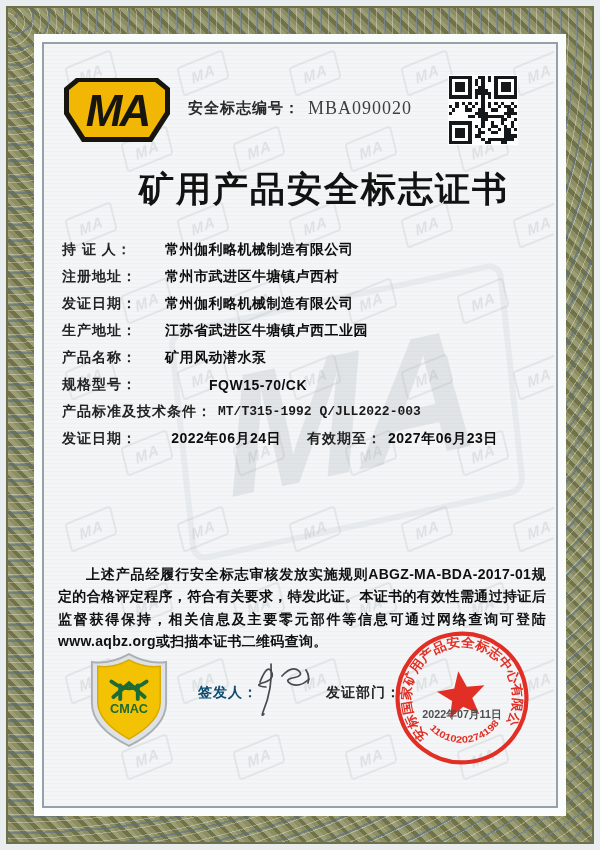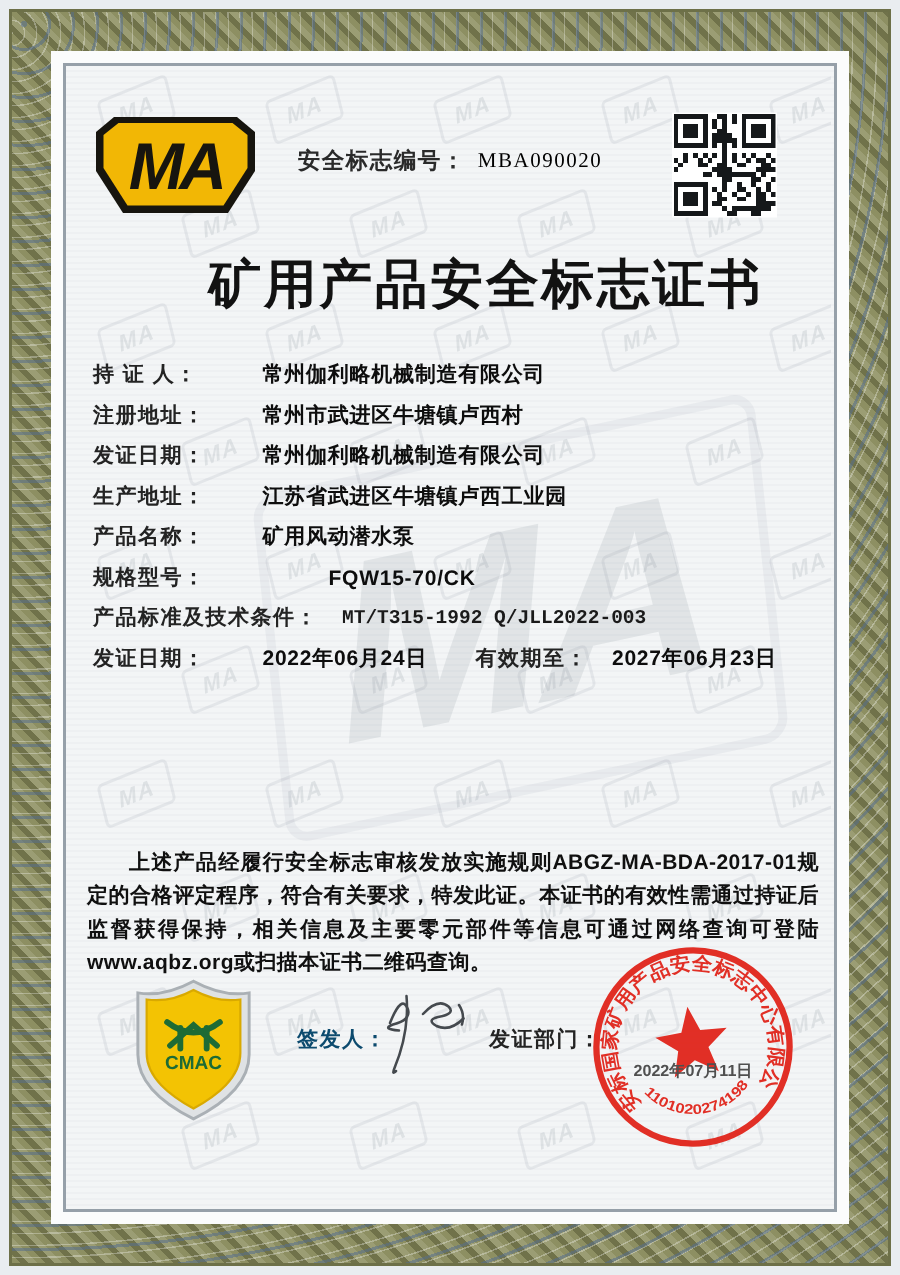--- a/index.html
+++ b/index.html
@@ -21,28 +21,28 @@
     color:rgba(140,150,162,.20);font:italic 900 15px "Liberation Sans",sans-serif;display:flex;align-items:center;
     justify-content:center;transform:rotate(-22deg) skewX(-8deg);letter-spacing:1px;}
   .bigwm{position:absolute;left:130px;top:250px;width:330px;height:220px;border:6px solid rgba(160,168,178,.12);
     border-radius:16px;transform:rotate(-12deg) skewX(-6deg);display:flex;align-items:center;justify-content:center;
     color:rgba(130,140,152,.16);font:italic 900 170px "Liberation Sans",sans-serif;letter-spacing:-6px;}
   
   .abs{position:absolute;}
   .ma-logo{left:64px;top:78px;width:106px;height:64px;}
   .certno{left:0;top:98px;width:600px;display:flex;justify-content:center;align-items:center;gap:8px;}
   .certno .lab{font-size:15px;font-weight:700;color:#2a2a2a;letter-spacing:1px;}
-  .certno .val{font-family:"Liberation Serif",serif;font-size:14px;color:#000000;letter-spacing:1px;}
+  .certno .val{font-family:"Liberation Serif",serif;font-size:18px;color:#404040;letter-spacing:1px;}
   .qr{left:448px;top:75px;width:68px;height:68px;background:#fff;padding:1px;}
   .title{left:0;top:166px;width:600px;text-align:center;font-size:35px;font-weight:900;color:#121212;
     letter-spacing:2px;font-family:"Liberation Serif","Liberation Sans",serif;padding-left:24px;}
   .rows{left:62px;top:236px;width:486px;}
   .row{display:flex;align-items:center;height:27px;}
   .row .lbl{min-width:97px;font-size:14px;font-weight:700;color:#232323;letter-spacing:1px;flex-shrink:0;}
-  .row .val{margin-left:16px;font-size:14px;font-weight:700;color:#0d0d0d;letter-spacing:0.5px;white-space:nowrap;}
+  .row .val{margin-left:6px;font-size:14px;font-weight:700;color:#0d0d0d;letter-spacing:0.5px;white-space:nowrap;text-align:right;}
   .row .val.mono{font-family:"Liberation Mono",monospace;font-weight:600;font-size:13px;color:#1a1a1a;letter-spacing:0;}
   .row .val.latin{font-family:"Liberation Sans",sans-serif;font-weight:900;letter-spacing:0.5px;padding-left:44px;}
   .row.dates .val{width:116px;}
   .row.dates .lbl2{margin-left:26px;min-width:0;}
   .row.dates .val2{width:auto;}
   .statement{left:58px;top:563px;width:488px;font-size:14px;font-weight:700;color:#101010;line-height:1.6;
     text-align:justify;text-indent:2em;letter-spacing:0.3px;}
   .cmac{left:88px;top:652px;width:82px;height:96px;}
   .signer{left:198px;top:684px;font-size:14px;font-weight:700;color:#0c4a6e;letter-spacing:1px;}
   .sig{left:246px;top:656px;width:78px;height:72px;}

